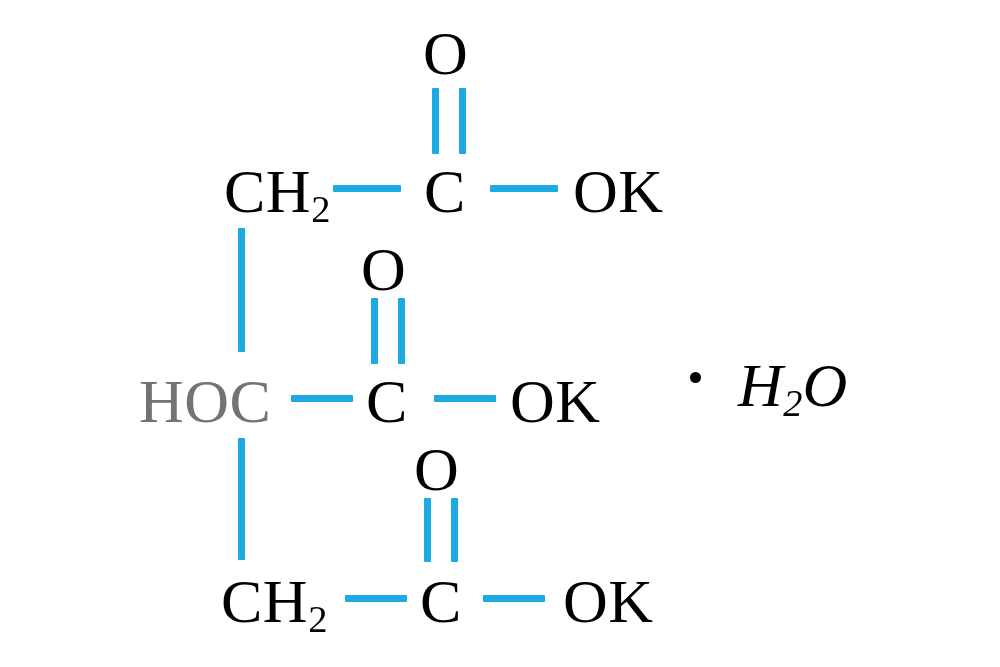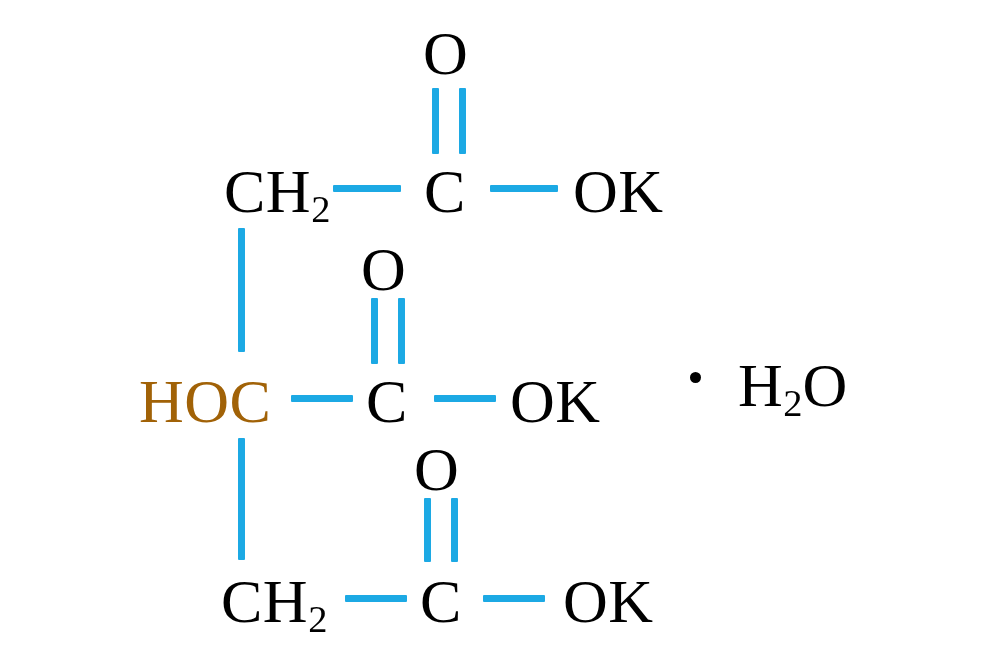--- a/index.html
+++ b/index.html
@@ -70,21 +70,21 @@
 
   <div class="atom" style="left: 573px; top: 160px; color: rgb(0, 0, 0);">OK</div>
 
   <div class="bond bond-v" style="left: 238px; top: 228px; height: 124px; background: rgb(28, 169, 228);"></div>
 
   <div class="atom" style="left: 361px; top: 238px; color: rgb(0, 0, 0);">O</div>
 
   <div class="bond bond-v" style="left: 371px; top: 298px; height: 66px; background: rgb(28, 169, 228);"></div>
   <div class="bond bond-v" style="left: 398px; top: 298px; height: 66px; background: rgb(28, 169, 228);"></div>
 
-  <div class="atom" style="left: 139px; top: 370px; color: #a16207;">HOC</div>
+  <div class="atom" style="left: 139px; top: 370px; color: #737373;">HOC</div>
 
   <div class="bond bond-h" style="left: 291px; top: 395px; width: 62px; background: rgb(28, 169, 228);"></div>
 
   <div class="atom" style="left: 366px; top: 370px; color: rgb(0, 0, 0);">C</div>
 
   <div class="bond bond-h" style="left: 434px; top: 395px; width: 62px; background: rgb(28, 169, 228);"></div>
 
   <div class="atom" style="left: 510px; top: 370px; color: rgb(0, 0, 0);">OK</div>
 
   <div class="bond bond-v" style="left: 238px; top: 438px; height: 122px; background: rgb(28, 169, 228);"></div>
@@ -99,15 +99,15 @@
   <div class="bond bond-h" style="left: 345px; top: 595px; width: 62px; background: rgb(28, 169, 228);"></div>
 
   <div class="atom" style="left: 420px; top: 570px; color: rgb(0, 0, 0);">C</div>
 
   <div class="bond bond-h" style="left: 483px; top: 595px; width: 62px; background: rgb(28, 169, 228);"></div>
 
   <div class="atom" style="left: 563px; top: 570px; color: rgb(0, 0, 0);">OK</div>
 
   <div class="dot" style="left: 690px; top: 372px; width: 11px; height: 11px; background: rgb(0, 0, 0);"></div>
 
-  <div class="atom" style="left: 738px; top: 354px; color: rgb(0, 0, 0);"><span>H</span><sub>2</sub><span>O</span></div>
+  <div class="atom" style="left: 738px; top: 354px; color: rgb(0, 0, 0); font-style: italic;"><span>H</span><sub>2</sub><span>O</span></div>
 
 </div>
 
 </body></html>

